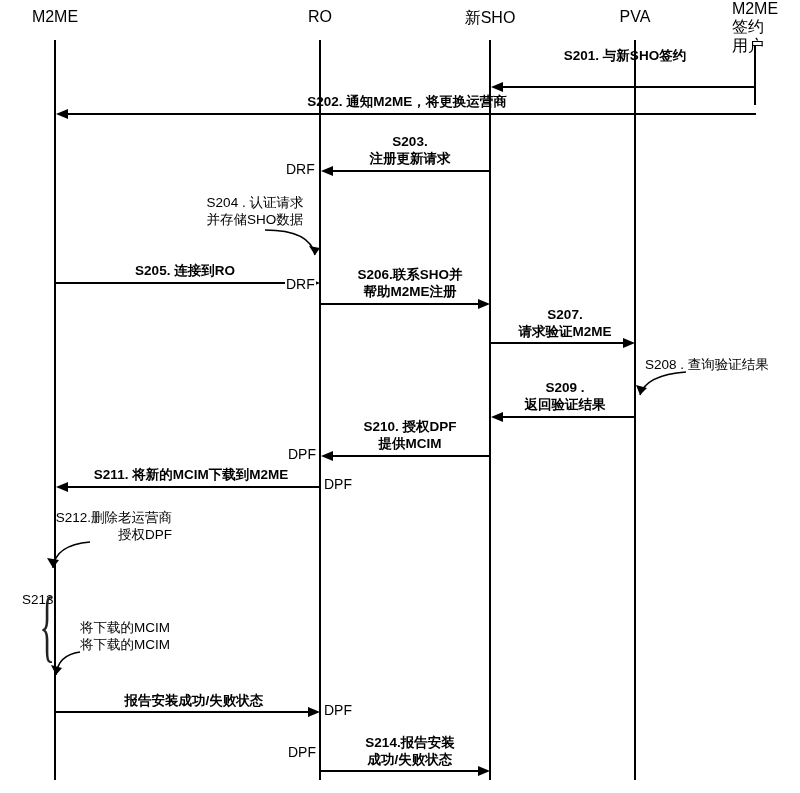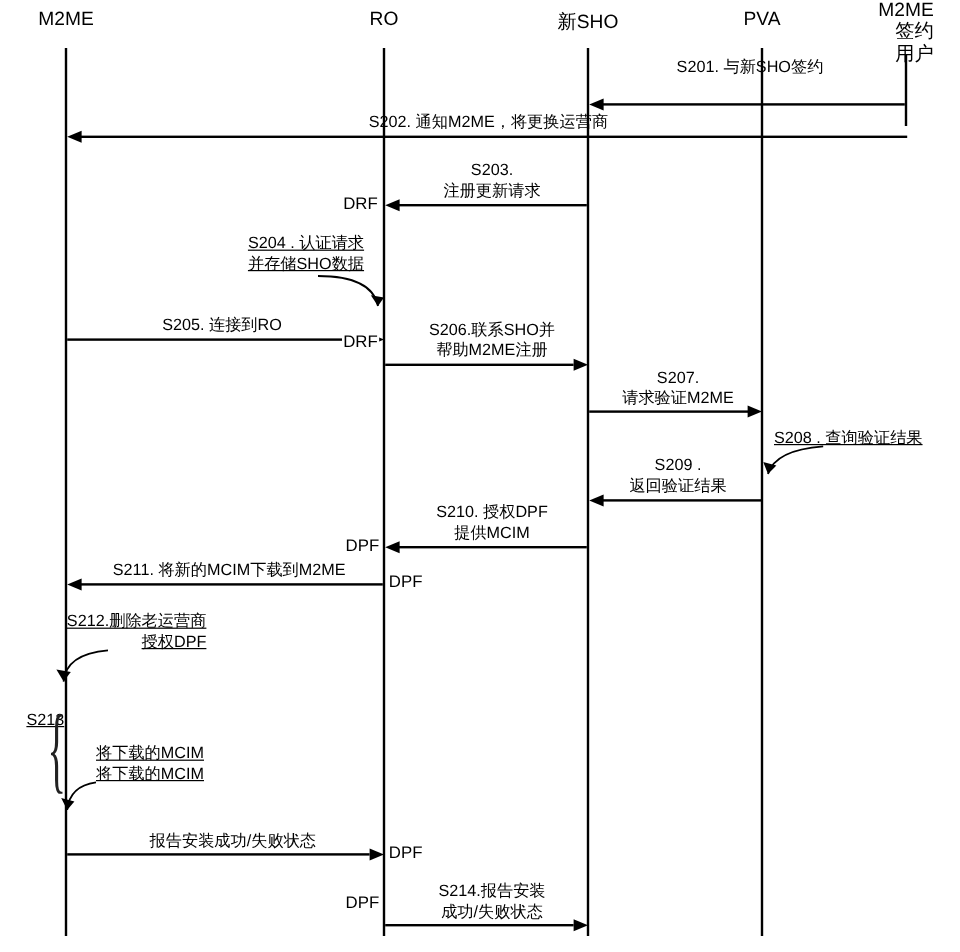--- a/index.html
+++ b/index.html
@@ -8,37 +8,38 @@
       height: 793px;
       background: #fff;
       font-family: "SimSun", "Microsoft YaHei", Arial, sans-serif;
       font-size: 14px;
       position: relative;
       overflow: hidden;
     }
     .lifeline-header {
       position: absolute;
       top: 8px;
-      text-align: right;
+      text-align: left;
       font-size: 16px;
       transform: translateX(-50%);
     }
     .lifeline-header.two-line { top: 0; line-height: 1.15; }
     .lifeline {
       position: absolute;
       top: 40px;
       width: 2px;
       background: #000;
       height: 740px;
     }
     .msg {
       position: absolute;
       font-size: 13.5px;
       text-align: center;
       line-height: 1.25;
+      font-weight: bold;
     }
     .arrow-line {
       position: absolute;
       height: 1.5px;
       background: #000;
     }
     .arrow-head-left {
       position: absolute;
       width: 0; height: 0;
       border-top: 5px solid transparent;
@@ -57,21 +58,20 @@
     .drf-dpf {
       position: absolute;
       font-size: 14px;
       background: #fff;
       padding: 0 1px;
     }
     .self-note {
       position: absolute;
       font-size: 13.5px;
       line-height: 1.25;
-      text-decoration: underline;
     }
     .brace {
       position: absolute;
       font-size: 80px;
       font-family: "Times New Roman", serif;
       color: #222;
       transform: scaleX(0.4);
     }
   </style>
 </head>

